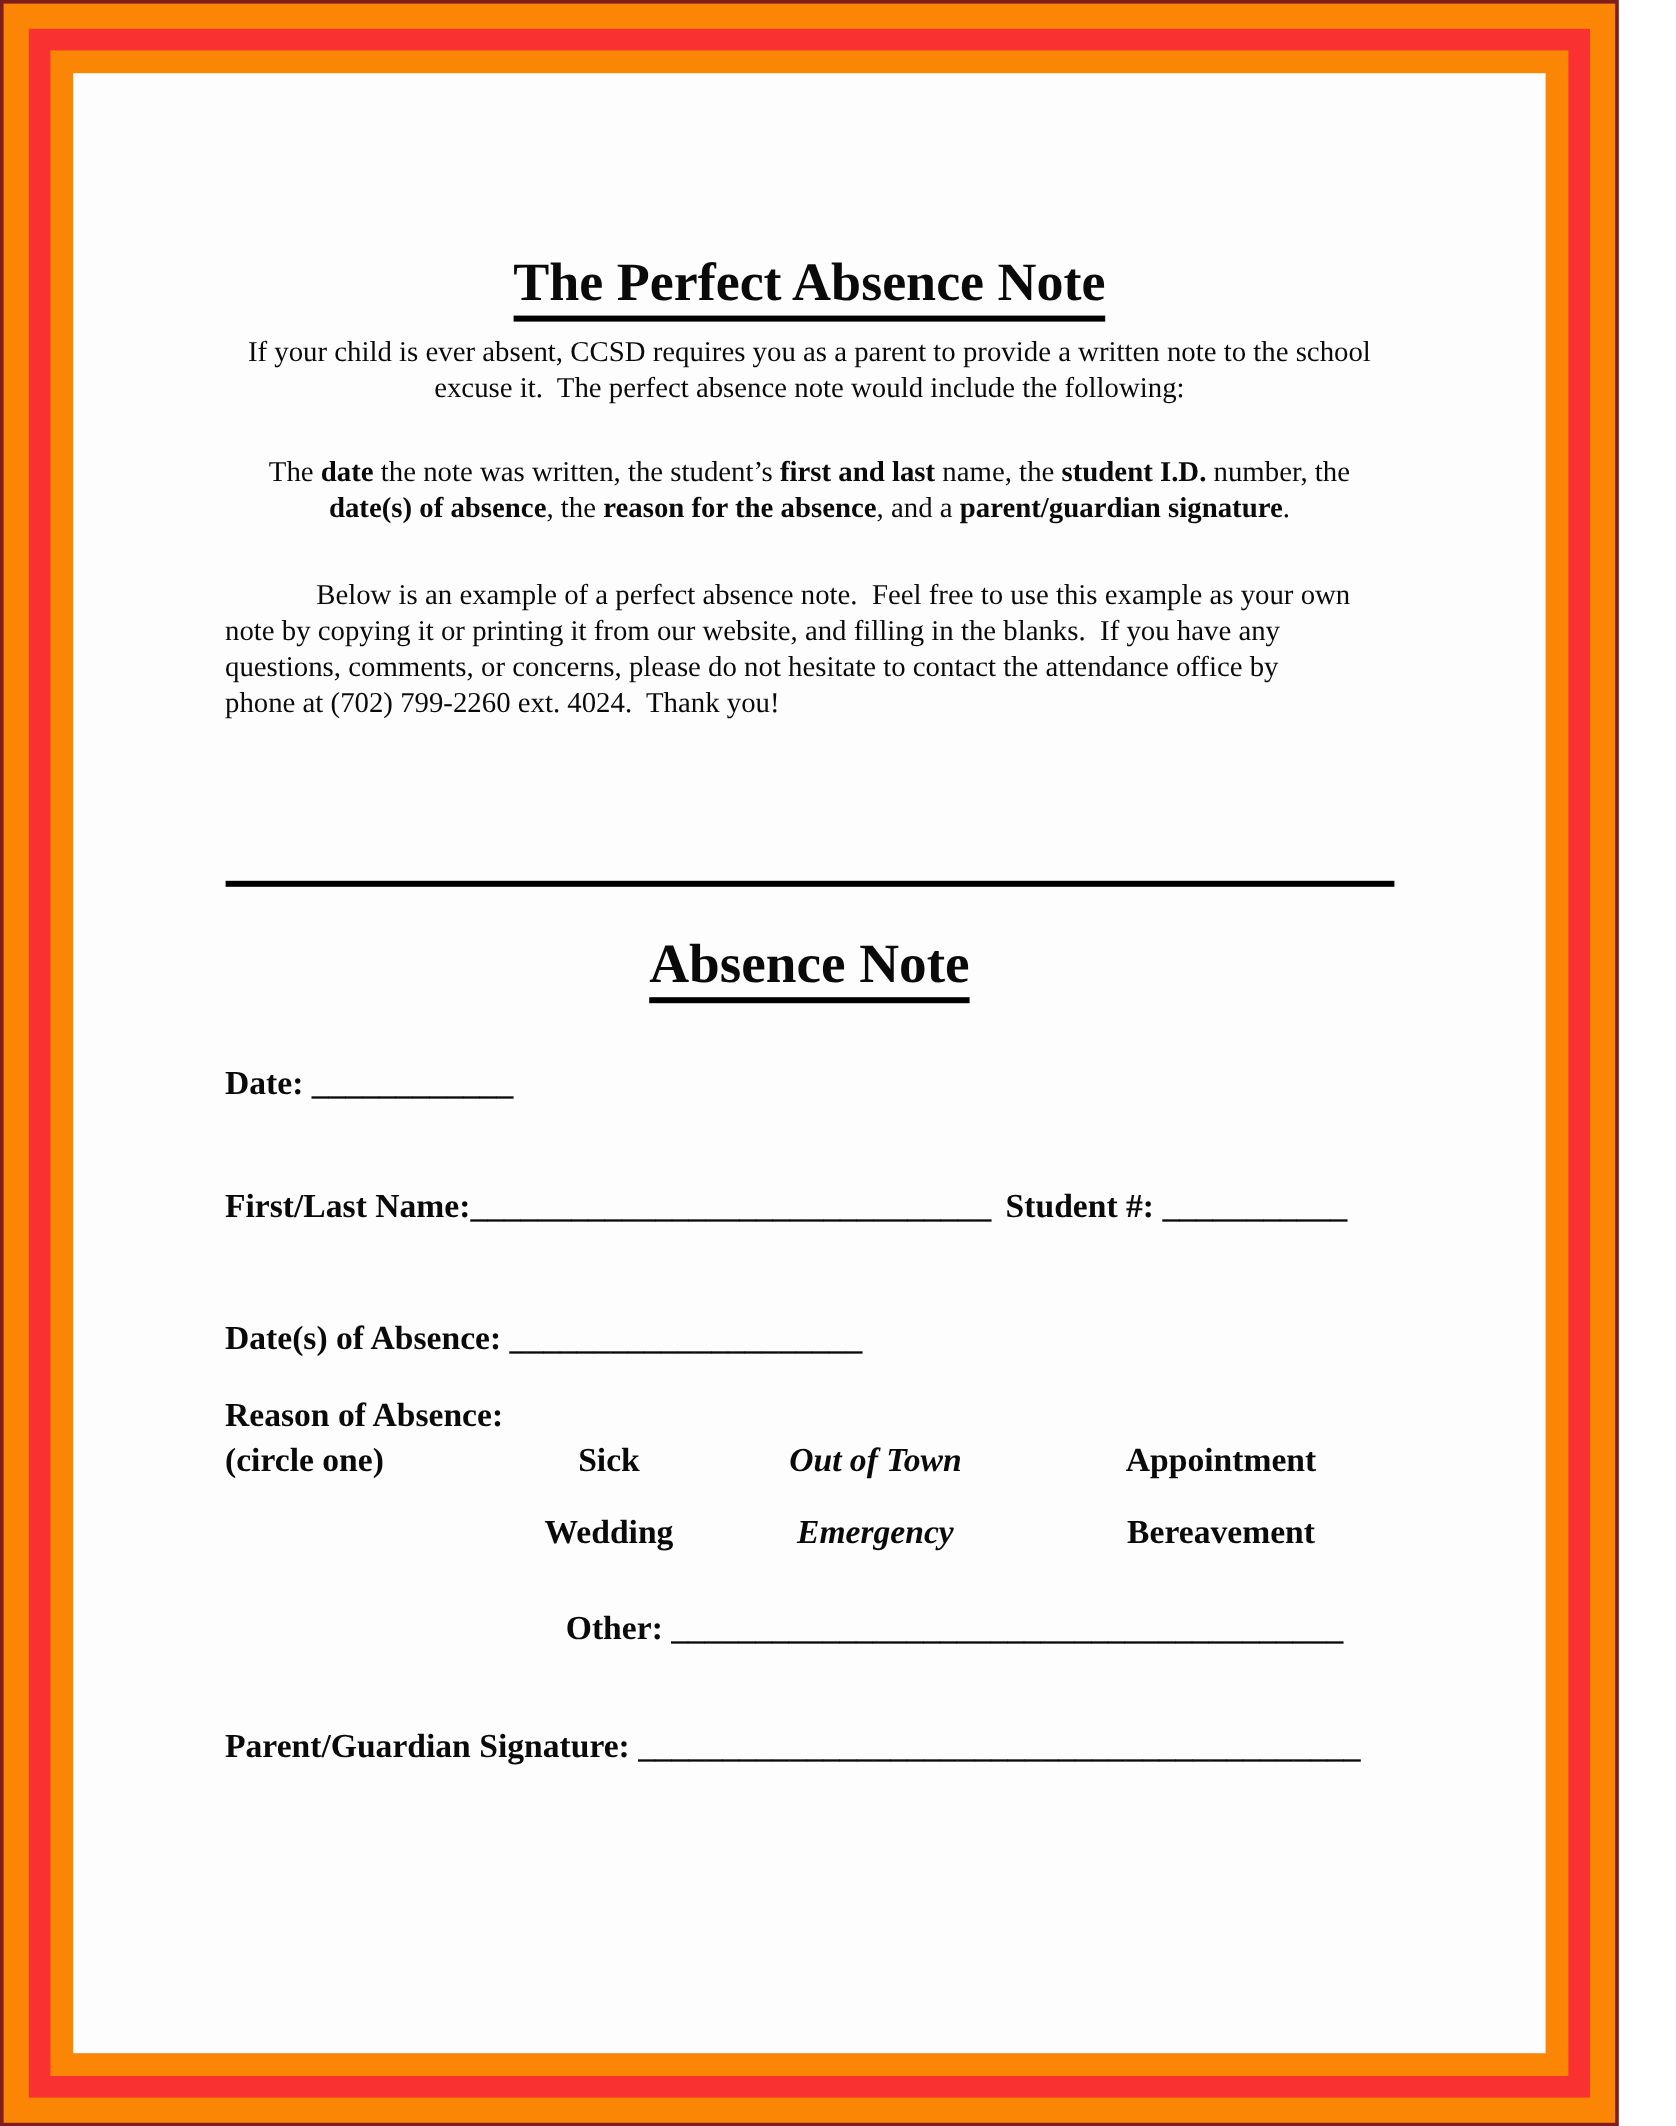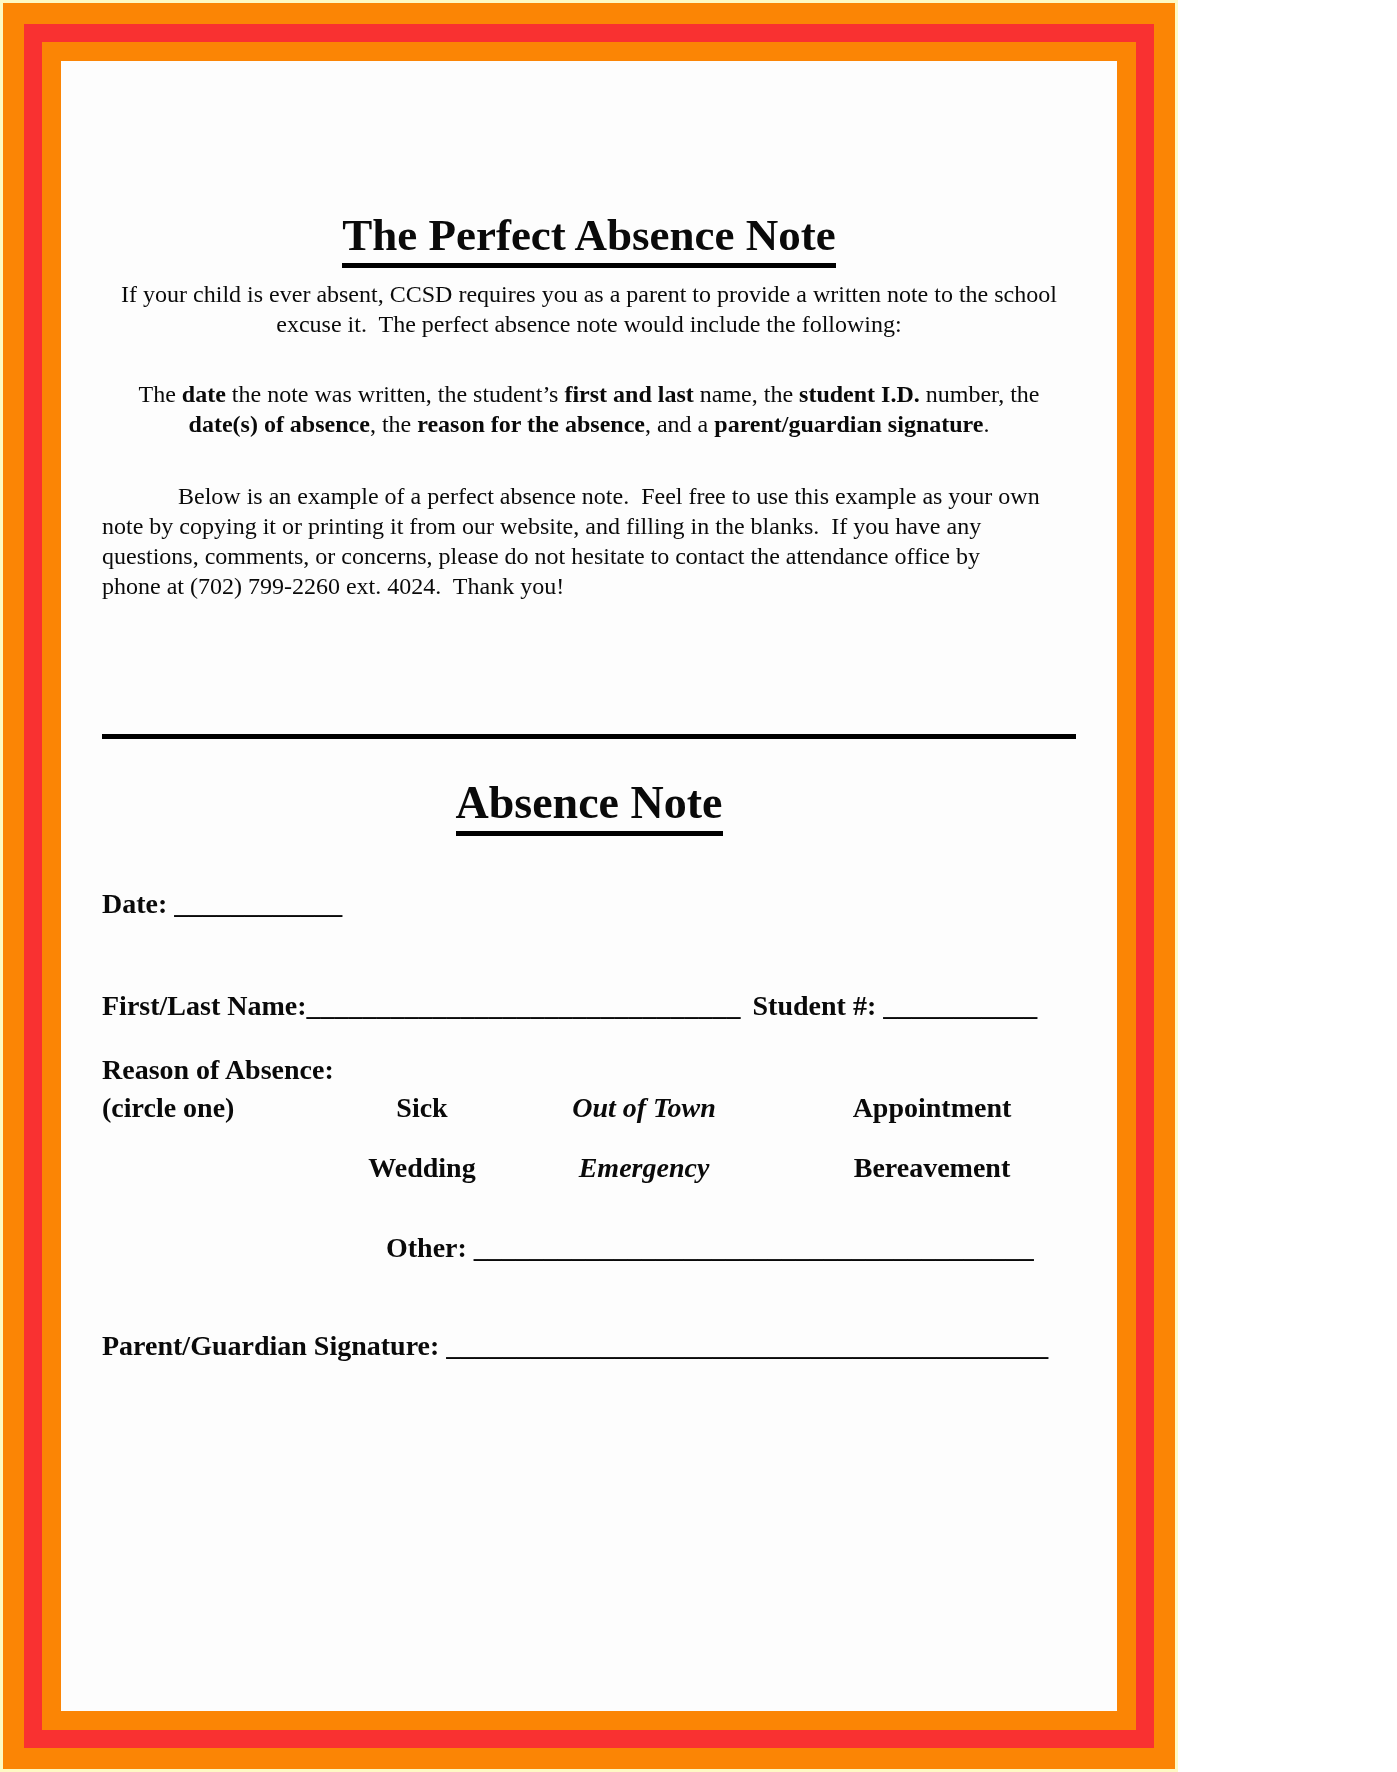--- a/index.html
+++ b/index.html
@@ -3,21 +3,21 @@
 <meta charset="utf-8">
 <style>
   html,body { margin:0; padding:0; }
   body {
     width:1397px; height:1772px;
     background:#ffffff;
     font-family:"Liberation Serif", serif;
     color:#0a0a0a;
     -webkit-font-smoothing:antialiased;
   }
-  .edge   { box-sizing:border-box; width:1178px; height:1772px; background:#fef9c3; padding:3px; }
+  .edge   { box-sizing:border-box; width:1349px; height:1772px; background:#7f1d1d; padding:3px; }
   .band-o1{ box-sizing:border-box; height:100%; background:#fb8505; padding:21px; }
   .band-r { box-sizing:border-box; height:100%; background:#f93131; padding:18px; }
   .band-o2{ box-sizing:border-box; height:100%; background:#fb8505; padding:19px; }
   .paper  { box-sizing:border-box; height:100%; background:#fdfdfd; overflow:hidden; }
 
   .content { width:974px; margin:0 auto; padding-top:146px; }
 
   h1, h2 { margin:0; font-weight:bold; text-align:center; }
   h1 { font-size:45px; line-height:56px; }
   h2 { font-size:46px; line-height:60px; margin-top:34px; }
@@ -85,20 +85,21 @@
             </p>
 
             <hr class="divider">
 
             <h2><span class="uline">Absence Note</span></h2>
 
             <div class="frow row-date"><span>Date:</span><span> </span><span class="blank">____________</span></div>
 
             <div class="frow row-name"><span>First/Last Name:</span><span class="blank">_______________________________</span><span class="student-label">Student #:</span><span> </span><span class="blank">___________</span></div>
 
+            <div class="frow row-dates"><span>Date(s) of Absence:</span><span> </span><span class="blank">_____________________</span></div>
 
             <div class="frow row-reason"><span>Reason of Absence:</span></div>
 
             <div class="frow row-opts">
               <span class="circle-hint">(circle one)</span>
               <span class="opt optc1">Sick</span>
               <span class="opt optc2">Out of Town</span>
               <span class="opt optc3">Appointment</span>
             </div>
 

